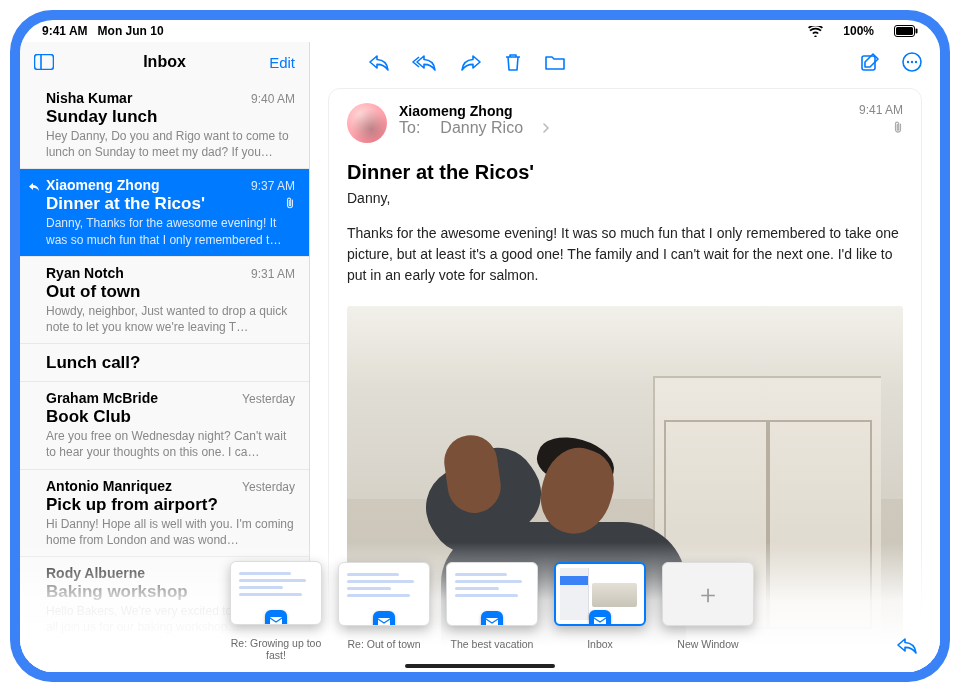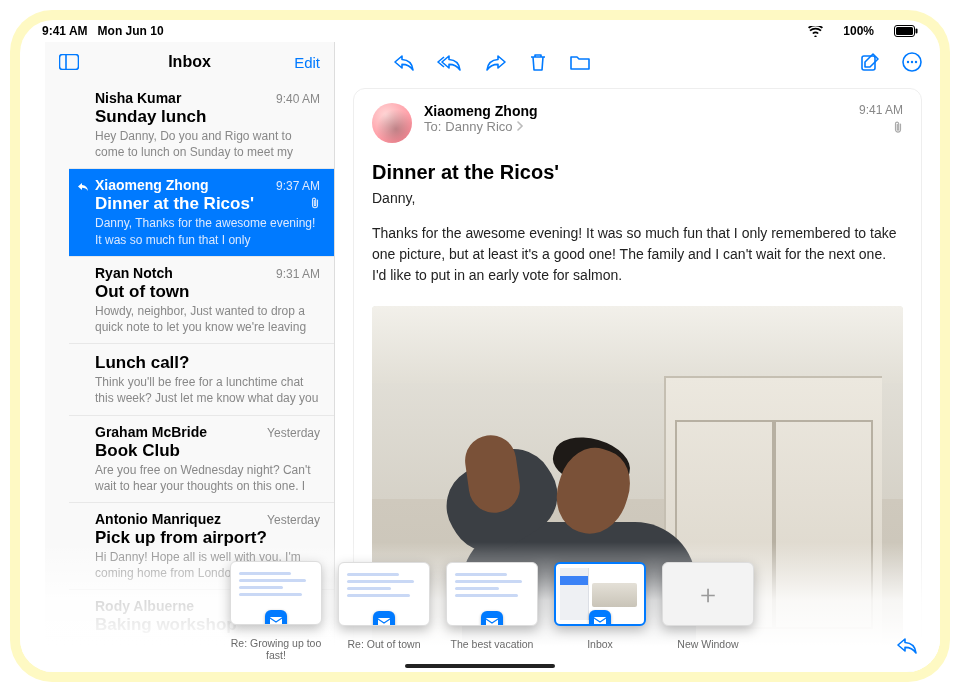--- a/index.html
+++ b/index.html
@@ -1,19 +1,19 @@
 <!DOCTYPE html>
 <html><head>
 <meta charset="utf-8">
 <style>
 * { margin: 0; padding: 0; box-sizing: border-box; font-family: -apple-system, "Helvetica Neue", Arial, sans-serif; }
 body { background: #fff; width: 960px; height: 692px; overflow: hidden; display:flex; justify-content:center; align-items:center;}
 .device {
   width: 940px; height: 672px;
-  background: #fef9c3;
+  background: #3b82f6;
   border-radius: 42px;
   padding: 10px;
   position: relative;
 }
 .screen {
   width: 100%; height: 100%;
   background: #fff;
   border-radius: 33px;
   overflow: hidden;
   position: relative;
@@ -25,37 +25,37 @@
   display: flex; justify-content: space-between; align-items: center;
   padding: 0 22px;
   font-size: 12px; font-weight: 600;
   color: #000;
 }
 .status-left { display:flex; gap:10px; }
 .status-right { display:flex; align-items:center; gap:20px; font-size:12px;}
 .wifi-icon svg, .battery-icon svg { display:block; }
 .dots { position:absolute; top:20px; left:50%; transform:translateX(-50%); color:#999; font-size:14px; letter-spacing:1px;}
 
-.content { flex:1; display:flex; overflow:hidden; position:relative;padding-left:25px; }
+.content { flex:1; display:flex; overflow:hidden; position:relative; }
 .sidebar {
   width: 290px;
   border-right: 1px solid #ddd;
   display:flex; flex-direction:column;
   background:#f9f9f9;
 }
 .sb-header {
   height: 40px;
   display:flex; align-items:center; justify-content:space-between;
   padding: 0 14px;
 }
 .sb-header .title { font-size:16px; font-weight:700; color:#000; position:absolute; left:50%; transform:translateX(-50%);}
 .sb-header-wrap { position:relative; width:100%; height:100%; display:flex; align-items:center; justify-content:space-between;}
 .icon-btn { color:#007aff; display:flex; align-items:center; justify-content:center; cursor:pointer;}
 .edit-btn { color:#007aff; font-size:15px; cursor:pointer;}
-.msg-list { flex:1; overflow:hidden;margin-left:24px; }
+.msg-list { flex:1; overflow:hidden; }
 .msg-item {
   padding: 8px 14px 8px 26px;
   border-bottom: 1px solid #e8e8e8;
   position:relative;
   cursor:pointer;
 }
 .msg-item.selected { background:#007aff; color:#fff; }
 .msg-item .row1 { display:flex; justify-content:space-between; align-items:baseline;}
 .msg-item .sender { font-size:14px; font-weight:700; color:#000;}
 .msg-item.selected .sender { color:#fff;}
@@ -97,21 +97,21 @@
   width:40px; height:40px; border-radius:50%;
   background: radial-gradient(circle at 35% 30%, #ffd6d6, #ff7b8a);
   position:relative; flex-shrink:0;
 }
 .avatar::after{
   content:""; position:absolute; inset:0; border-radius:50%;
   background: radial-gradient(circle at 60% 65%, rgba(0,0,0,.25), transparent 55%);
 }
 .head-text { flex:1; }
 .from-name { font-size:14px; font-weight:700; }
-.to-line { font-size:13px; color:#888; display:flex; align-items:flex-start; gap:4px;}
+.to-line { font-size:16px; color:#888; display:flex; align-items:flex-start; gap:20px;}
 .head-right { text-align:right; font-size:12px; color:#888;}
 .mail-subject { font-size:20px; font-weight:800; margin-top:18px;}
 .mail-body { font-size:14px; color:#222; margin-top:4px; line-height:1.5;}
 .mail-body p { margin-bottom:14px;}
 .photo {
   margin-top:6px; flex:1; min-height:180px;
   border-radius:4px; overflow:hidden; position:relative;
   background: linear-gradient(180deg, #e8e6df 0%, #d6d2c8 55%, #cfc9bd 55%, #c7c2b6 100%);
 }
 .cabinet { position:absolute; top:20%; left:55%; right:4%; bottom:0; background:linear-gradient(180deg,#ece8df,#d8d2c6); border-left:2px solid #c5bfb2; border-top:2px solid #c5bfb2;}
@@ -258,21 +258,20 @@
             <div class="row1">
                 <span class="sender">Ryan Notch</span>
                 <span class="time">9:31 AM</span>
               </div>
             <div class="subject">Out of town</div>
             <div class="preview">Howdy, neighbor, Just wanted to drop a quick note to let you know we're leaving T…</div>
           </div>
 
           <div class="msg-item">
             <div class="subject">Lunch call?</div>
-            <div class="preview">Think you'll be free for a lunchtime chat this week? Just let me know what day you thin…</div>
           </div>
 
           <div class="msg-item">
             <div class="row1">
                 <span class="sender">Graham McBride</span>
                 <span class="time">Yesterday</span>
               </div>
             <div class="subject">Book Club</div>
             <div class="preview">Are you free on Wednesday night? Can't wait to hear your thoughts on this one. I ca…</div>
           </div>

